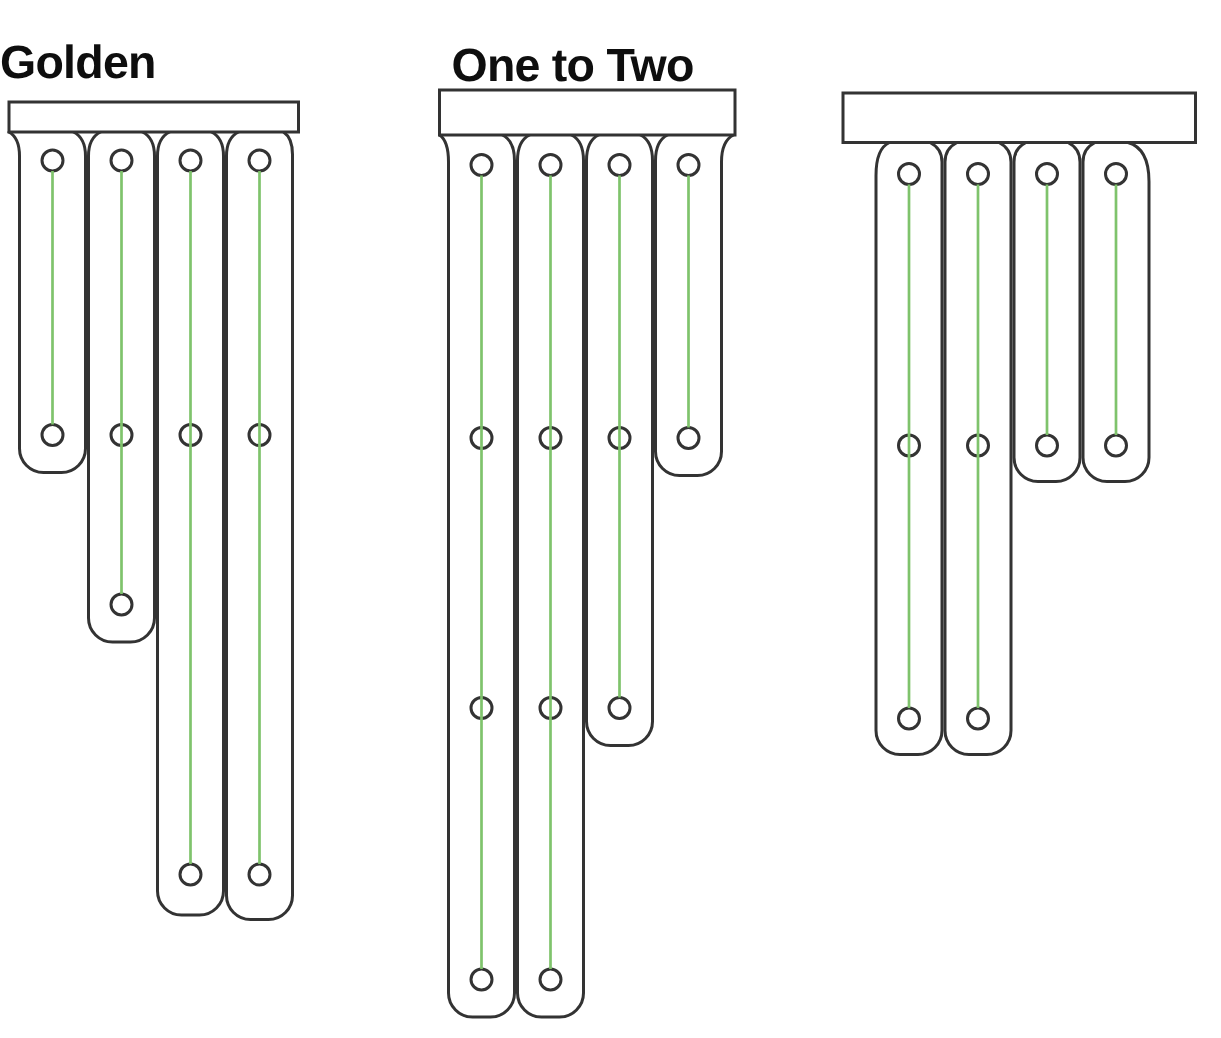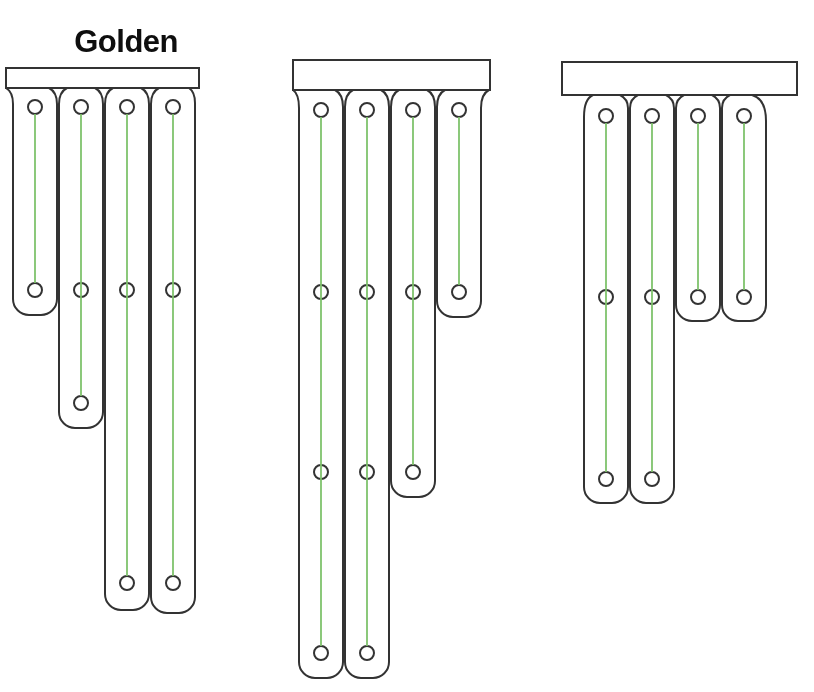--- a/index.html
+++ b/index.html
@@ -6,21 +6,21 @@
   body{width:814px;height:692px;overflow:hidden;font-family:"Liberation Sans",sans-serif;}
   .stage{position:relative;width:814px;height:692px;background:#fff;}
   svg{position:absolute;left:0;top:0;}
   .group-title{
     position:absolute;
     font-family:"Liberation Sans",sans-serif;
     font-weight:700;
     font-size:31px;
     letter-spacing:-0.5px;
     color:#0e0e0e;
-    text-align:right;
+    text-align:left;
     white-space:nowrap;
   }
   .t0{left:0px;top:24px;width:178px;}
   .t1{left:301px;top:26px;width:200px;}
   .t2{left:565px;top:26px;width:200px;}
 </style>
 </head>
 <body>
 
 <div class="stage">
@@ -81,13 +81,14 @@
       <circle cx="698" cy="116" r="7" fill="#ffffff" stroke="#333333" stroke-width="2"></circle>
       <circle cx="698" cy="297" r="7" fill="#ffffff" stroke="#333333" stroke-width="2"></circle>
       <circle cx="744" cy="116" r="7" fill="#ffffff" stroke="#333333" stroke-width="2"></circle>
       <circle cx="744" cy="297" r="7" fill="#ffffff" stroke="#333333" stroke-width="2"></circle>
       <line x1="606" y1="123" x2="606" y2="472" stroke="#7fc36c" stroke-width="1.8"></line>
       <line x1="652" y1="123" x2="652" y2="472" stroke="#7fc36c" stroke-width="1.8"></line>
       <line x1="698" y1="123" x2="698" y2="290" stroke="#7fc36c" stroke-width="1.8"></line>
       <line x1="744" y1="123" x2="744" y2="290" stroke="#7fc36c" stroke-width="1.8"></line>
     </svg>
   <div class="group-title t0">Golden</div>
+  <div class="group-title t1">One to Two</div>
 </div>
 
 </body></html>

